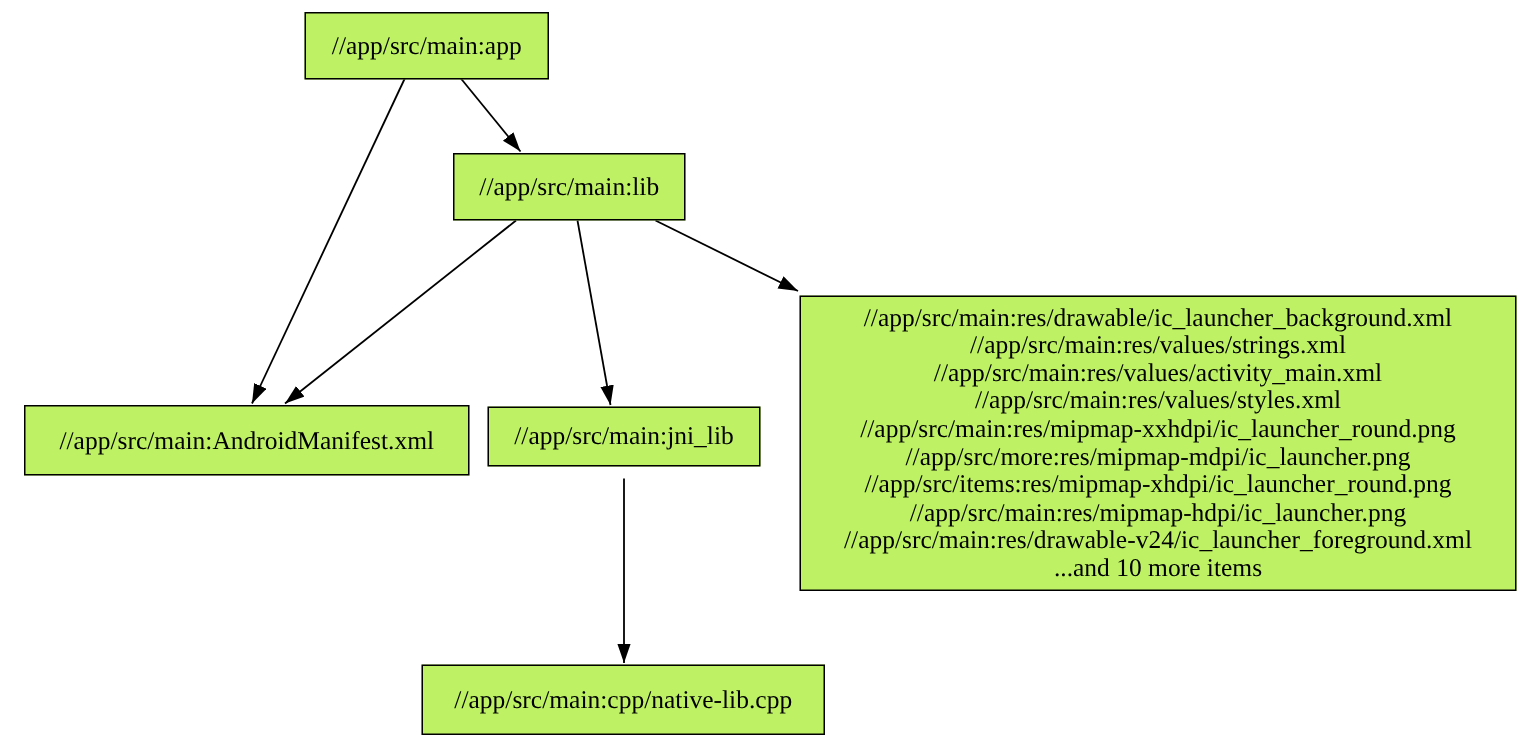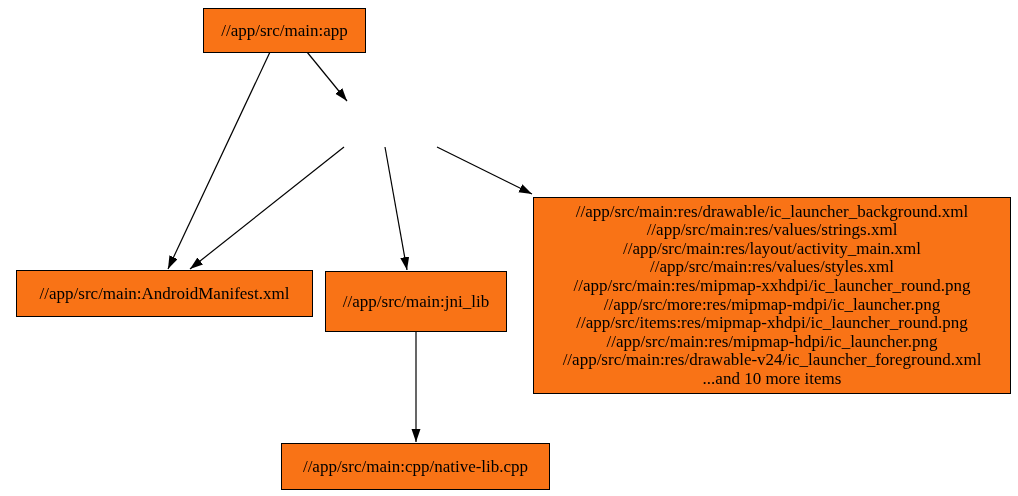--- a/index.html
+++ b/index.html
@@ -22,36 +22,36 @@
     top: 0;
   }
   .edge-layer line {
     stroke: #000000;
     stroke-width: 1.2;
   }
   .node {
     position: absolute;
     box-sizing: border-box;
     border: 1px solid #000000;
-    background: #f97316;
+    background: #bef264;
     display: flex;
     align-items: center;
     justify-content: center;
     text-align: center;
     font-size: 17px;
     white-space: nowrap;
   }
   .node.multi {
     flex-direction: column;
     line-height: 18.6px;
   }
   #node-app        { left: 203px; top: 8px;   width: 163px; height: 45px; }
   #node-lib        { left: 302px; top: 102px; width: 155px; height: 45px; }
   #node-manifest   { left: 16px;   top: 270px; width: 297px; height: 47px; }
-  #node-jni-lib    { left: 325px; top: 271px; width: 182px; height: 61px; }
+  #node-jni-lib    { left: 325px; top: 271px; width: 182px; height: 40px; }
   #node-res-group  { left: 533px; top: 197px; width: 478px; height: 197px; }
   #node-native-lib { left: 281px; top: 443px; width: 269px; height: 47px; }
 </style>
 </head>
 <body>
 
 <div class="canvas">
 
   <svg class="edge-layer" width="1018" height="496" viewBox="0 0 1018 496" xmlns="http://www.w3.org/2000/svg">
     <defs>
@@ -64,33 +64,36 @@
     <line x1="344" y1="147" x2="190" y2="269" marker-end="url(#arrow)"></line>
     <line x1="385" y1="147" x2="407" y2="270" marker-end="url(#arrow)"></line>
     <line x1="437" y1="147" x2="532" y2="194" marker-end="url(#arrow)"></line>
     <line x1="416" y1="319" x2="416" y2="442" marker-end="url(#arrow)"></line>
   </svg>
 
   <div class="node" id="node-app">
     <span>//app/src/main:app</span>
   </div>
 
+  <div class="node" id="node-lib">
+    <span>//app/src/main:lib</span>
+  </div>
 
   <div class="node" id="node-manifest">
     <span>//app/src/main:AndroidManifest.xml</span>
   </div>
 
   <div class="node" id="node-jni-lib">
     <span>//app/src/main:jni_lib</span>
   </div>
 
   <div class="node multi" id="node-res-group">
     <div>//app/src/main:res/drawable/ic_launcher_background.xml</div>
     <div>//app/src/main:res/values/strings.xml</div>
-    <div>//app/src/main:res/layout/activity_main.xml</div>
+    <div>//app/src/main:res/values/activity_main.xml</div>
     <div>//app/src/main:res/values/styles.xml</div>
     <div>//app/src/main:res/mipmap-xxhdpi/ic_launcher_round.png</div>
     <div>//app/src/more:res/mipmap-mdpi/ic_launcher.png</div>
     <div>//app/src/items:res/mipmap-xhdpi/ic_launcher_round.png</div>
     <div>//app/src/main:res/mipmap-hdpi/ic_launcher.png</div>
     <div>//app/src/main:res/drawable-v24/ic_launcher_foreground.xml</div>
     <div>...and 10 more items</div>
   </div>
 
   <div class="node" id="node-native-lib">

